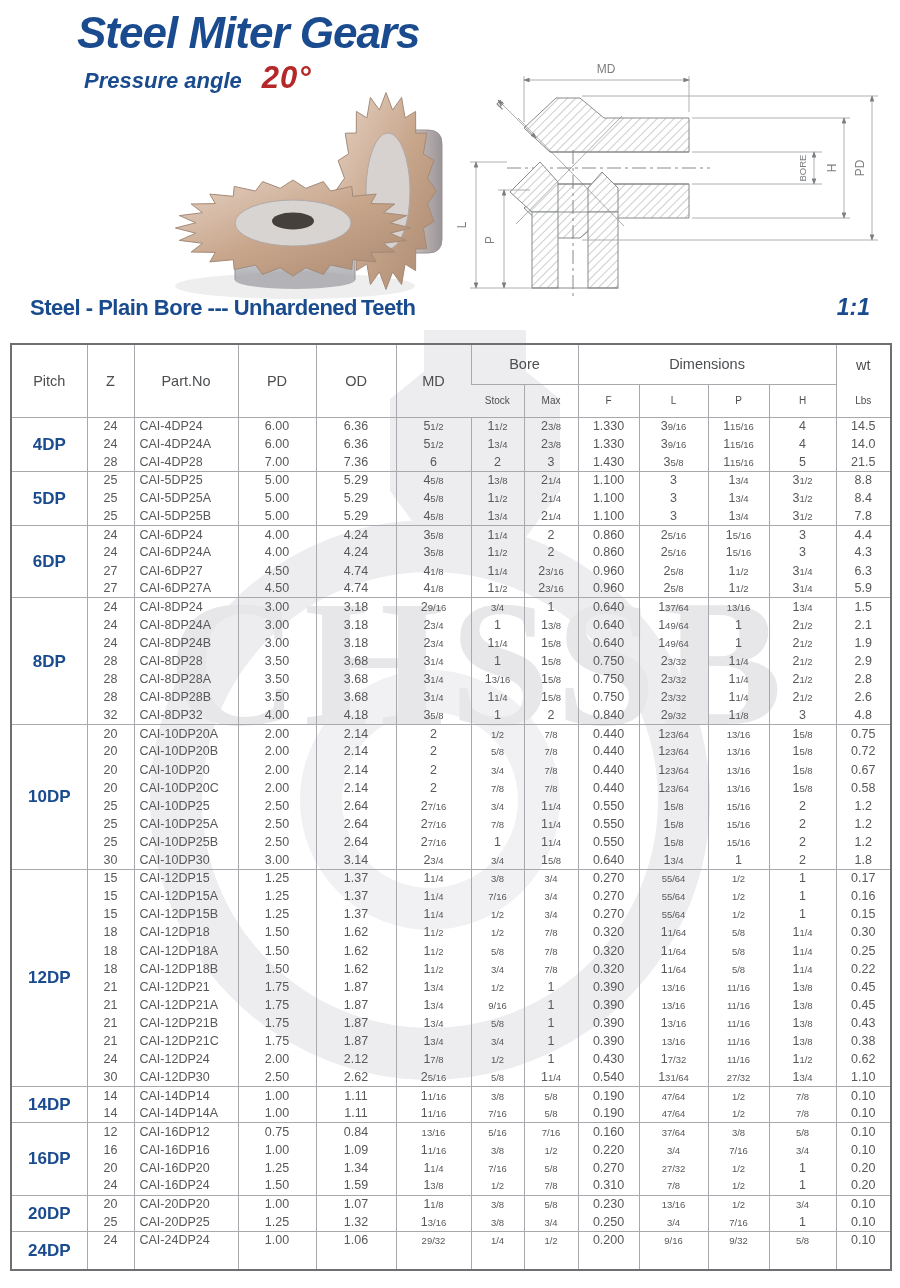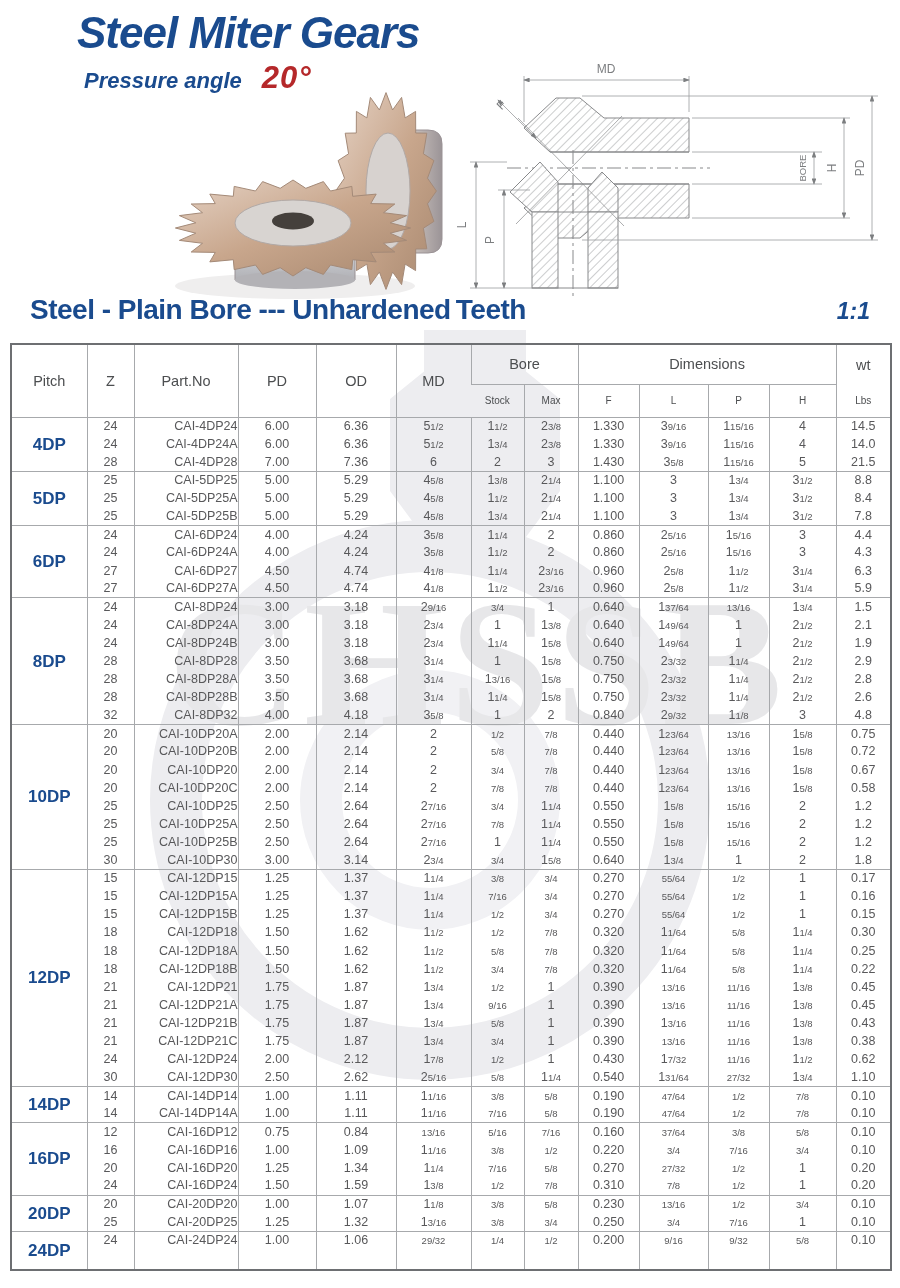--- a/index.html
+++ b/index.html
@@ -14,21 +14,21 @@
   
   .title{position:absolute;left:45px;top:8px;font-size:44px;font-weight:bold;
     font-style:italic;color:var(--navy);letter-spacing:-1px;margin-left:32px;}
   .subtitle{position:absolute;left:84px;top:60px;color:var(--navy);
     font-style:italic;font-weight:bold;font-size:22px;}
   .subtitle .deg{color:var(--red);font-size:31px;margin-left:20px;letter-spacing:1px;}
 
   
   .section-bar{position:absolute;left:30px;top:294px;width:840px;display:flex;
     justify-content:space-between;align-items:baseline;}
-  .section-title{font-size:28px;font-weight:bold;color:var(--navy);letter-spacing:-.5px;}
+  .section-title{font-size:22px;font-weight:bold;color:var(--navy);letter-spacing:-.5px;}
   .ratio{font-size:23px;font-weight:bold;font-style:italic;color:var(--navy);}
 
   
   .wm-layer{position:absolute;left:0;top:0;width:900px;height:1288px;overflow:hidden;z-index:0;}
   .wm-text{position:absolute;left:168px;top:560px;font-family:"Liberation Serif",serif;
     font-weight:bold;font-size:180px;color:var(--wm);letter-spacing:6px;}
   .wm-ring1{position:absolute;left:150px;top:520px;width:560px;height:560px;
     border:52px solid #ededf0;border-radius:50%;}
   .wm-ring2{position:absolute;left:300px;top:670px;width:260px;height:260px;
     border:42px solid #f1f1f4;border-radius:50%;}
@@ -47,21 +47,21 @@
   table{border:2px solid var(--line-dark);}
   th,td{border-left:1px solid var(--line);text-align:center;color:var(--ink);
     background:transparent;overflow:hidden;white-space:nowrap;}
   th:first-child,td.pitch{border-left:none;}
   thead th{font-weight:normal;font-size:14.5px;color:#4c4e50;}
   thead tr.hr1 th{height:40px;}
   thead tr.hr2 th{height:33px;font-size:10px;}
   thead th.sub-line{border-bottom:1px solid var(--line);}
   tbody td{font-size:12.5px;height:18.1px;line-height:1;}
   tbody tr.group-start td{border-top:1px solid var(--line);}
-  td.part{text-align:right;padding-left:16px;}
+  td.part{text-align:left;padding-left:5px;}
   td.pitch{font-size:17px;font-weight:bold;color:var(--navy);}
   .fr{font-size:9.5px;}
   tbody tr.filler td{height:21px;}
 </style>
 </head>
 <body>
 
 <div class="page">
 
   <div class="wm-layer">

